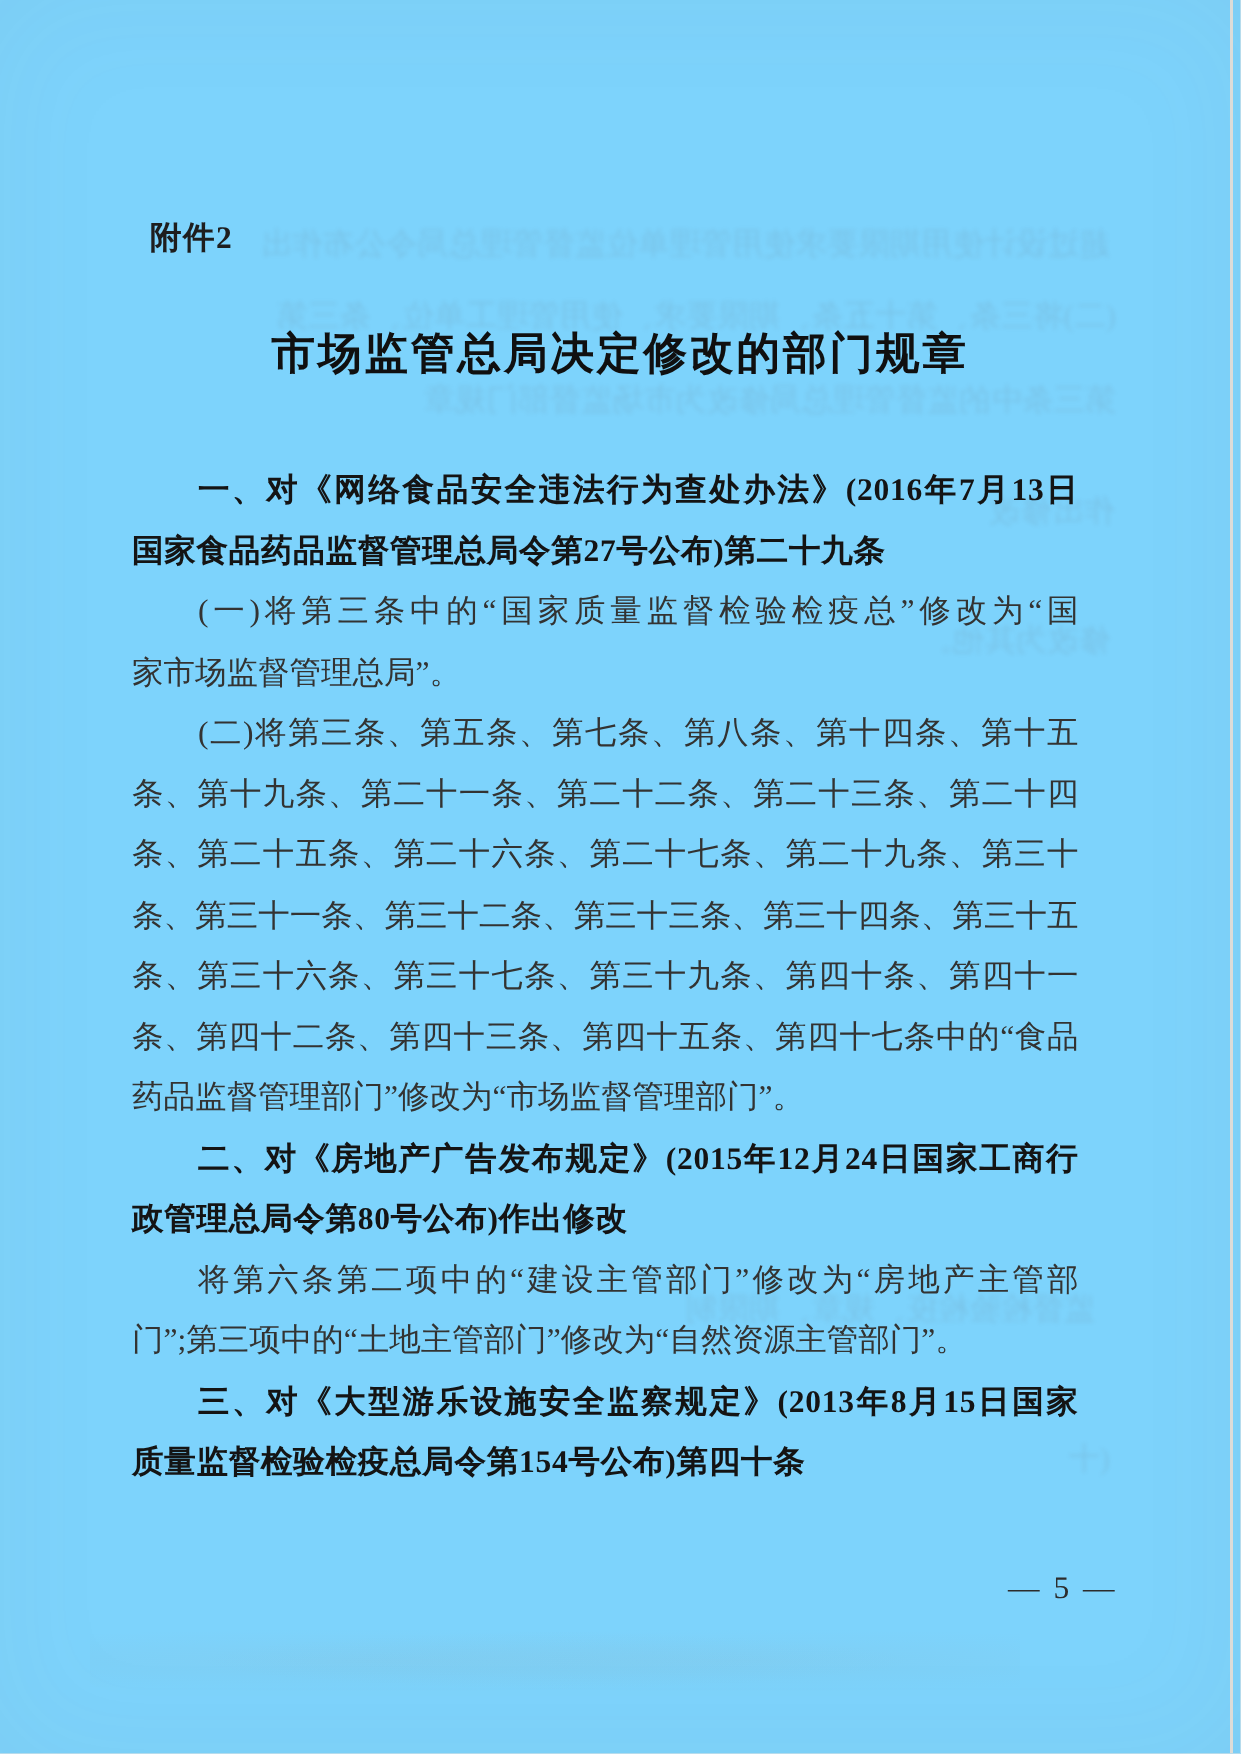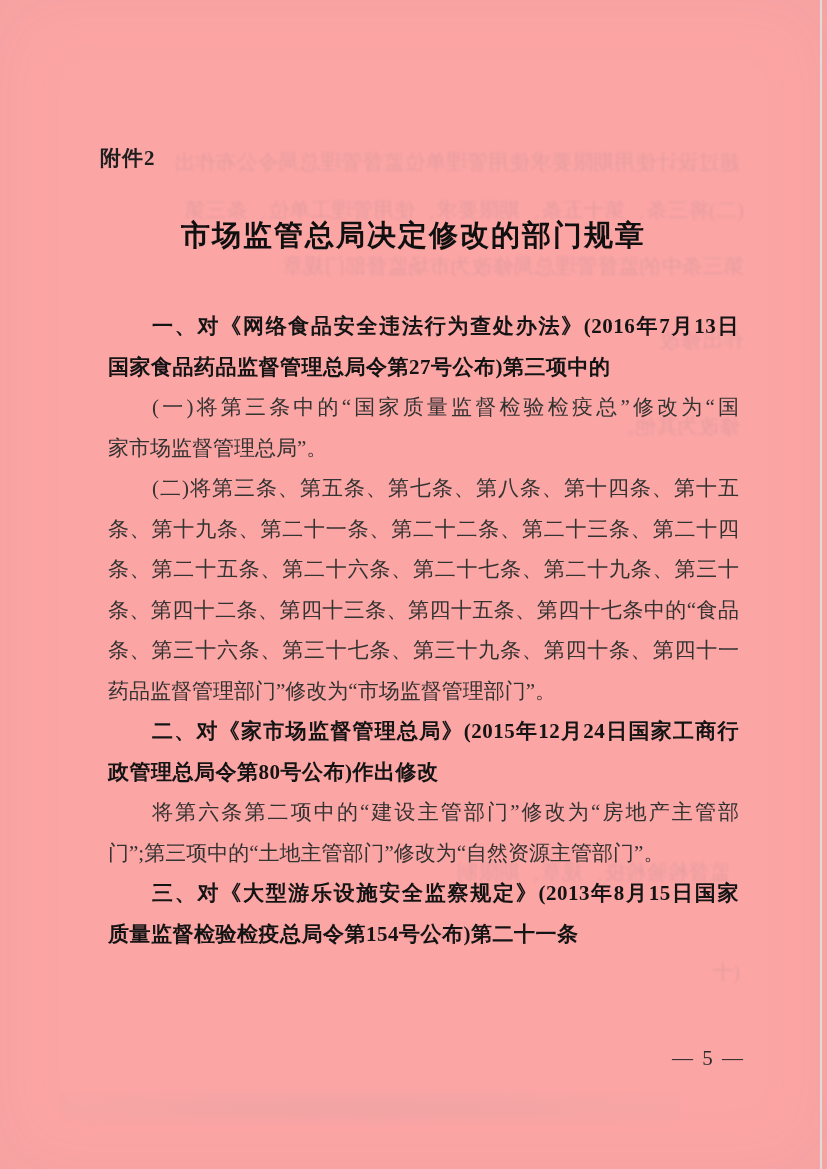--- a/index.html
+++ b/index.html
@@ -1,21 +1,21 @@
 <!DOCTYPE html>
 <html><head>
 <meta charset="utf-8">
 <style>
   html, body { margin: 0; padding: 0; background: #e8e8e6; }
   .page {
     position: relative;
     width: 827px;
     height: 1169px;
     margin: 0 auto;
-    background: #fca5a5;
+    background: #7dd3fc;
     overflow: hidden;
     box-shadow: inset 0 0 80px rgba(120,120,110,0.06);
     font-family: "Liberation Serif", serif;
   }
   
   .edge-line {
     position: absolute;
     top: 0; left: 820px;
     width: 2px; height: 100%;
     background: #dcdcd8;
@@ -35,21 +35,21 @@
     text-align: center;
     font-size: 29px;
     font-weight: 800;
     letter-spacing: 2px;
     color: #101010;
     font-family: "Liberation Serif", serif;
     z-index: 3;
   }
   .content {
     position: absolute;
-    left: 108px; top: 306px;
+    left: 88px; top: 306px;
     width: 631px;
     z-index: 3;
     font-family: Liberation Serif, serif;
   }
   .ln {
     height: 40.5px;
     line-height: 40.5px;
     font-size: 21px;
     color: #333332;
     text-align: left;
@@ -112,33 +112,34 @@
   <div class="bleed" style="left:560px; top:412px; width:180px;">修改为其他。</div>
   <div class="bleed" style="left:430px; top:858px; width:300px;">监督检验检疫、规章、期限制</div>
   <div class="bleed" style="left:650px; top:958px; width:90px;">(十</div>
 
   <div class="attachment">附件2</div>
 
   <h1 class="doc-title" style="margin:0;">市场监管总局决定修改的部门规章</h1>
 
   <div class="content">
     <div class="ln h ind j">一、对《网络食品安全违法行为查处办法》(2016年7月13日</div>
-    <div class="ln h">国家食品药品监督管理总局令第27号公布)第三项中的</div>
+    <div class="ln h">国家食品药品监督管理总局令第27号公布)第二十九条</div>
     <div class="ln b ind j">(一)将第三条中的“国家质量监督检验检疫总”修改为“国</div>
     <div class="ln b">家市场监督管理总局”。</div>
     <div class="ln b ind j">(二)将第三条、第五条、第七条、第八条、第十四条、第十五</div>
     <div class="ln b j">条、第十九条、第二十一条、第二十二条、第二十三条、第二十四</div>
     <div class="ln b j">条、第二十五条、第二十六条、第二十七条、第二十九条、第三十</div>
+    <div class="ln b j">条、第三十一条、第三十二条、第三十三条、第三十四条、第三十五</div>
+    <div class="ln b j">条、第三十六条、第三十七条、第三十九条、第四十条、第四十一</div>
     <div class="ln b j">条、第四十二条、第四十三条、第四十五条、第四十七条中的“食品</div>
-    <div class="ln b j">条、第三十六条、第三十七条、第三十九条、第四十条、第四十一</div>
     <div class="ln b">药品监督管理部门”修改为“市场监督管理部门”。</div>
-    <div class="ln h ind j">二、对《家市场监督管理总局》(2015年12月24日国家工商行</div>
+    <div class="ln h ind j">二、对《房地产广告发布规定》(2015年12月24日国家工商行</div>
     <div class="ln h">政管理总局令第80号公布)作出修改</div>
     <div class="ln b ind j">将第六条第二项中的“建设主管部门”修改为“房地产主管部</div>
     <div class="ln b">门”;第三项中的“土地主管部门”修改为“自然资源主管部门”。</div>
     <div class="ln h ind j">三、对《大型游乐设施安全监察规定》(2013年8月15日国家</div>
-    <div class="ln h">质量监督检验检疫总局令第154号公布)第二十一条</div>
+    <div class="ln h">质量监督检验检疫总局令第154号公布)第四十条</div>
   </div>
 
   <div class="page-number">— 5 —</div>
 
   <div class="edge-line"></div>
 </div>
 
 </body></html>

